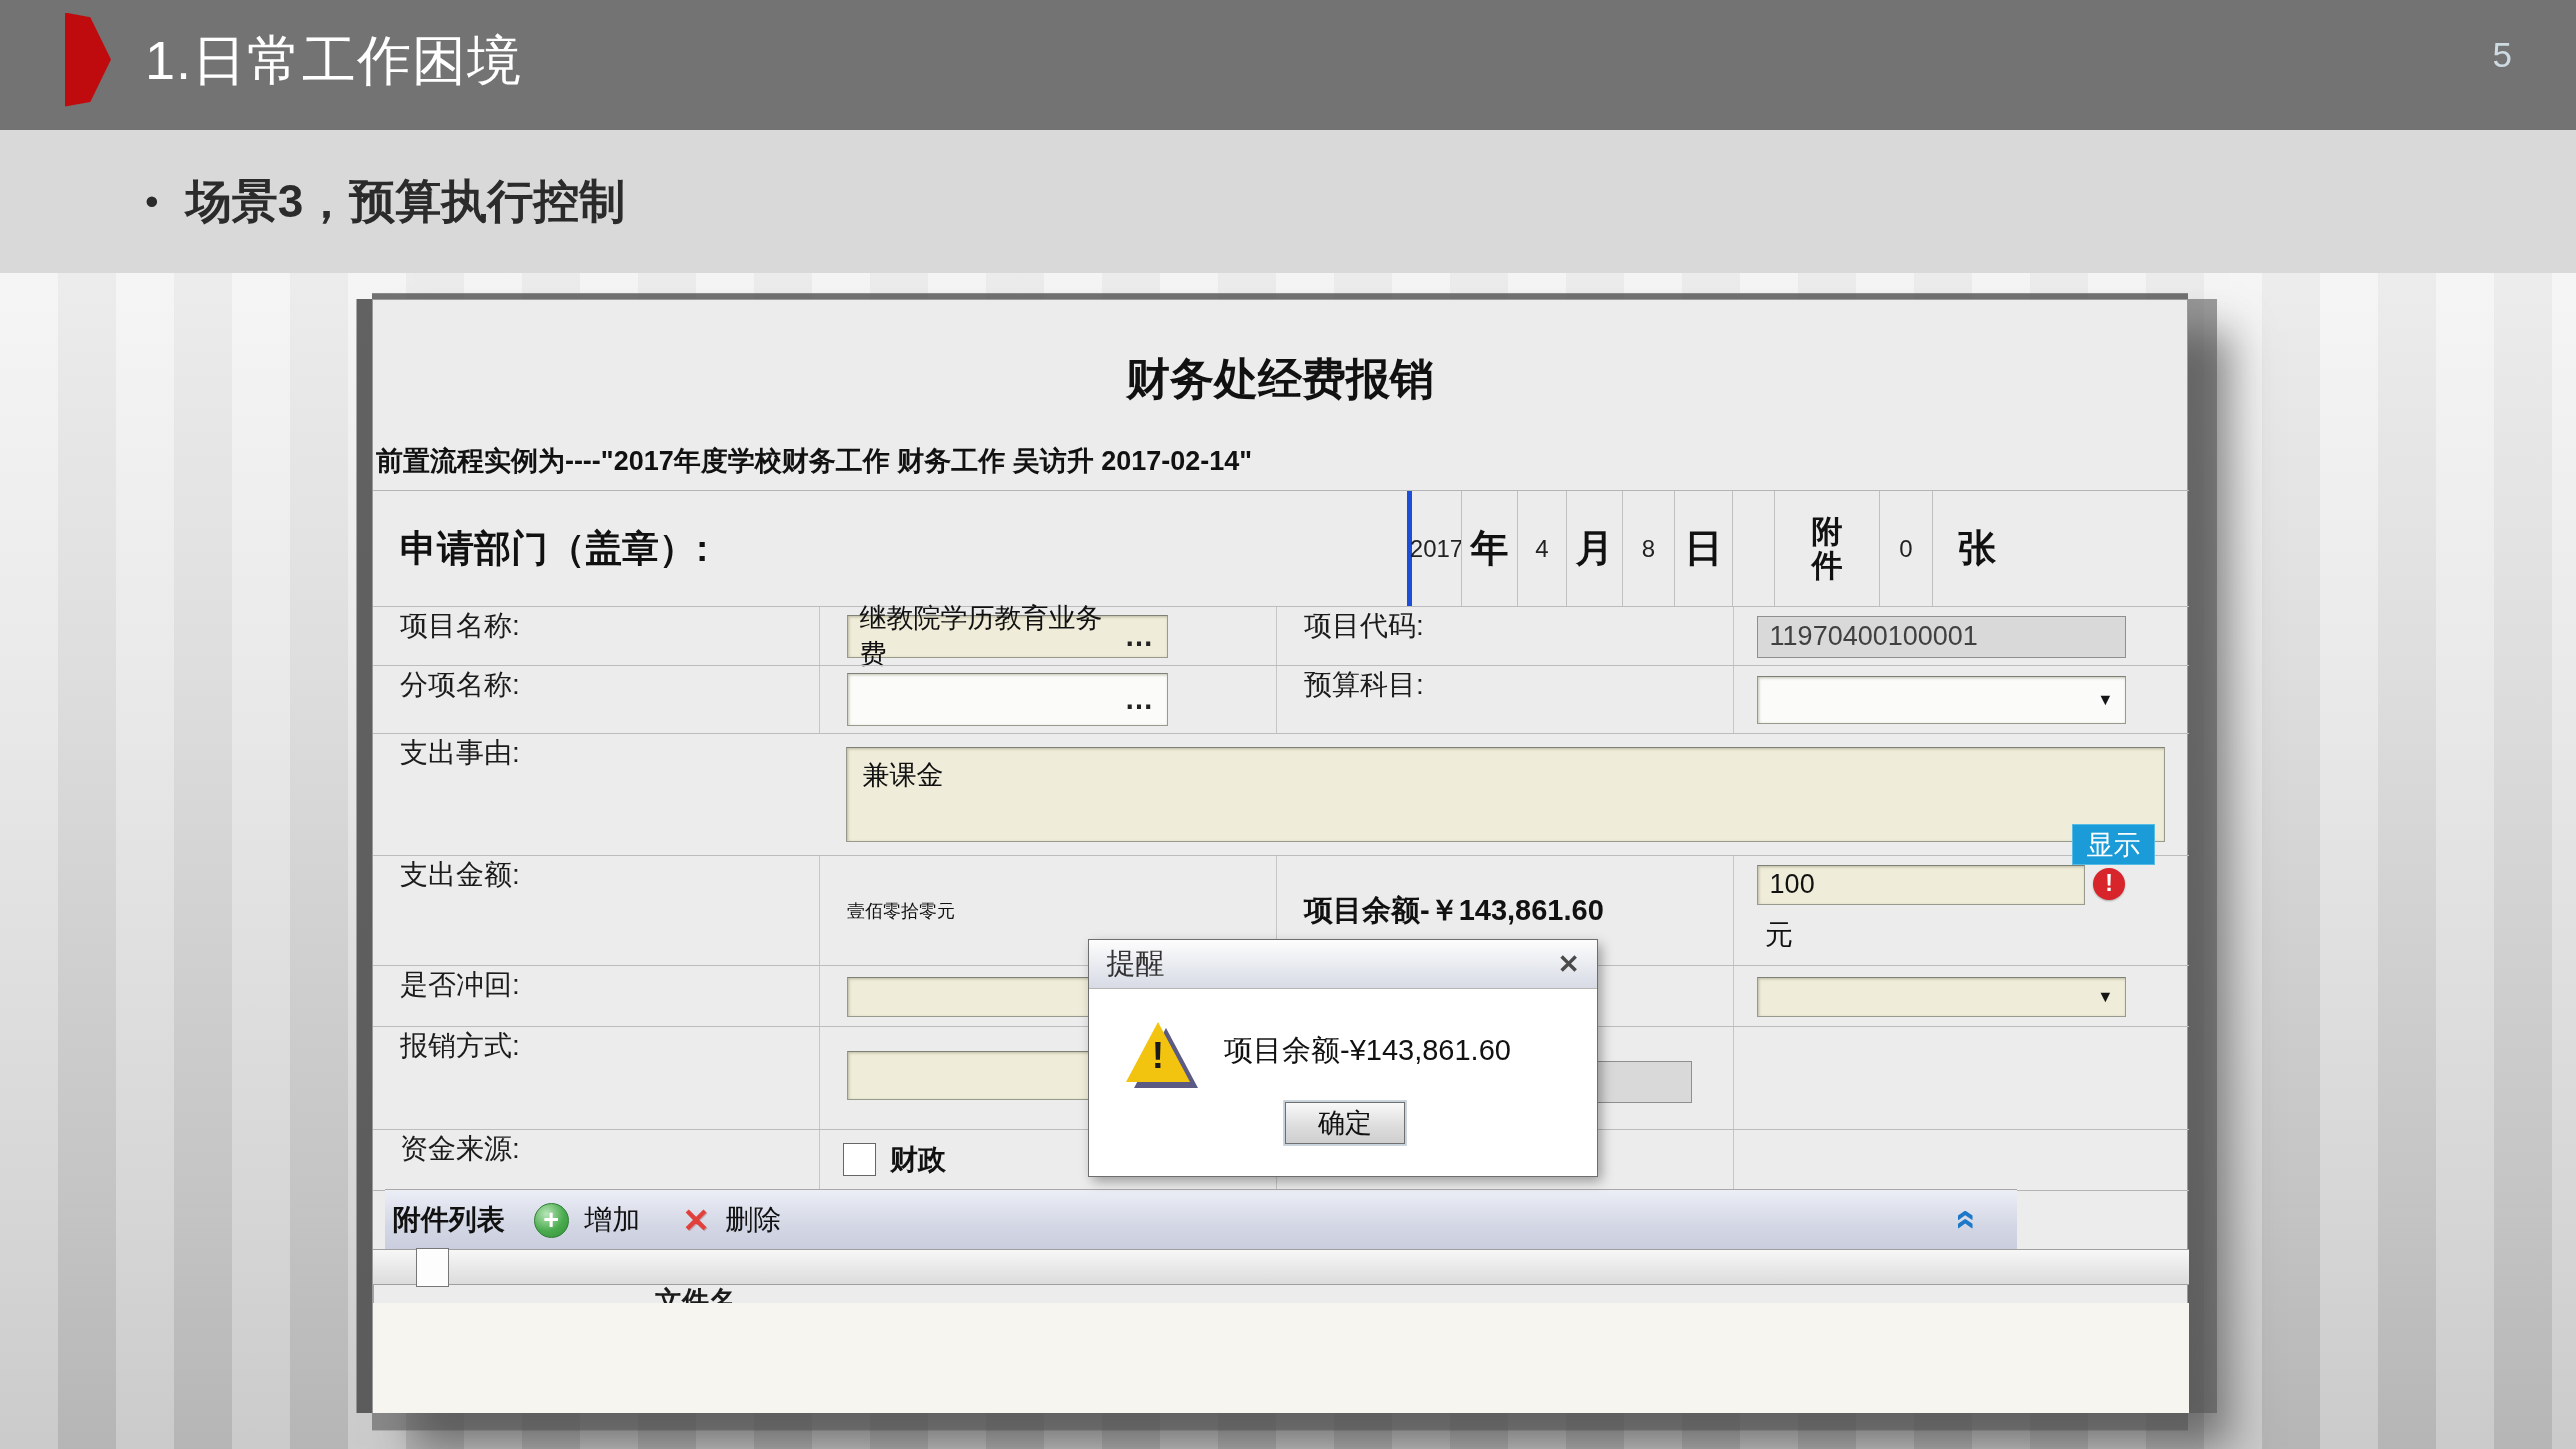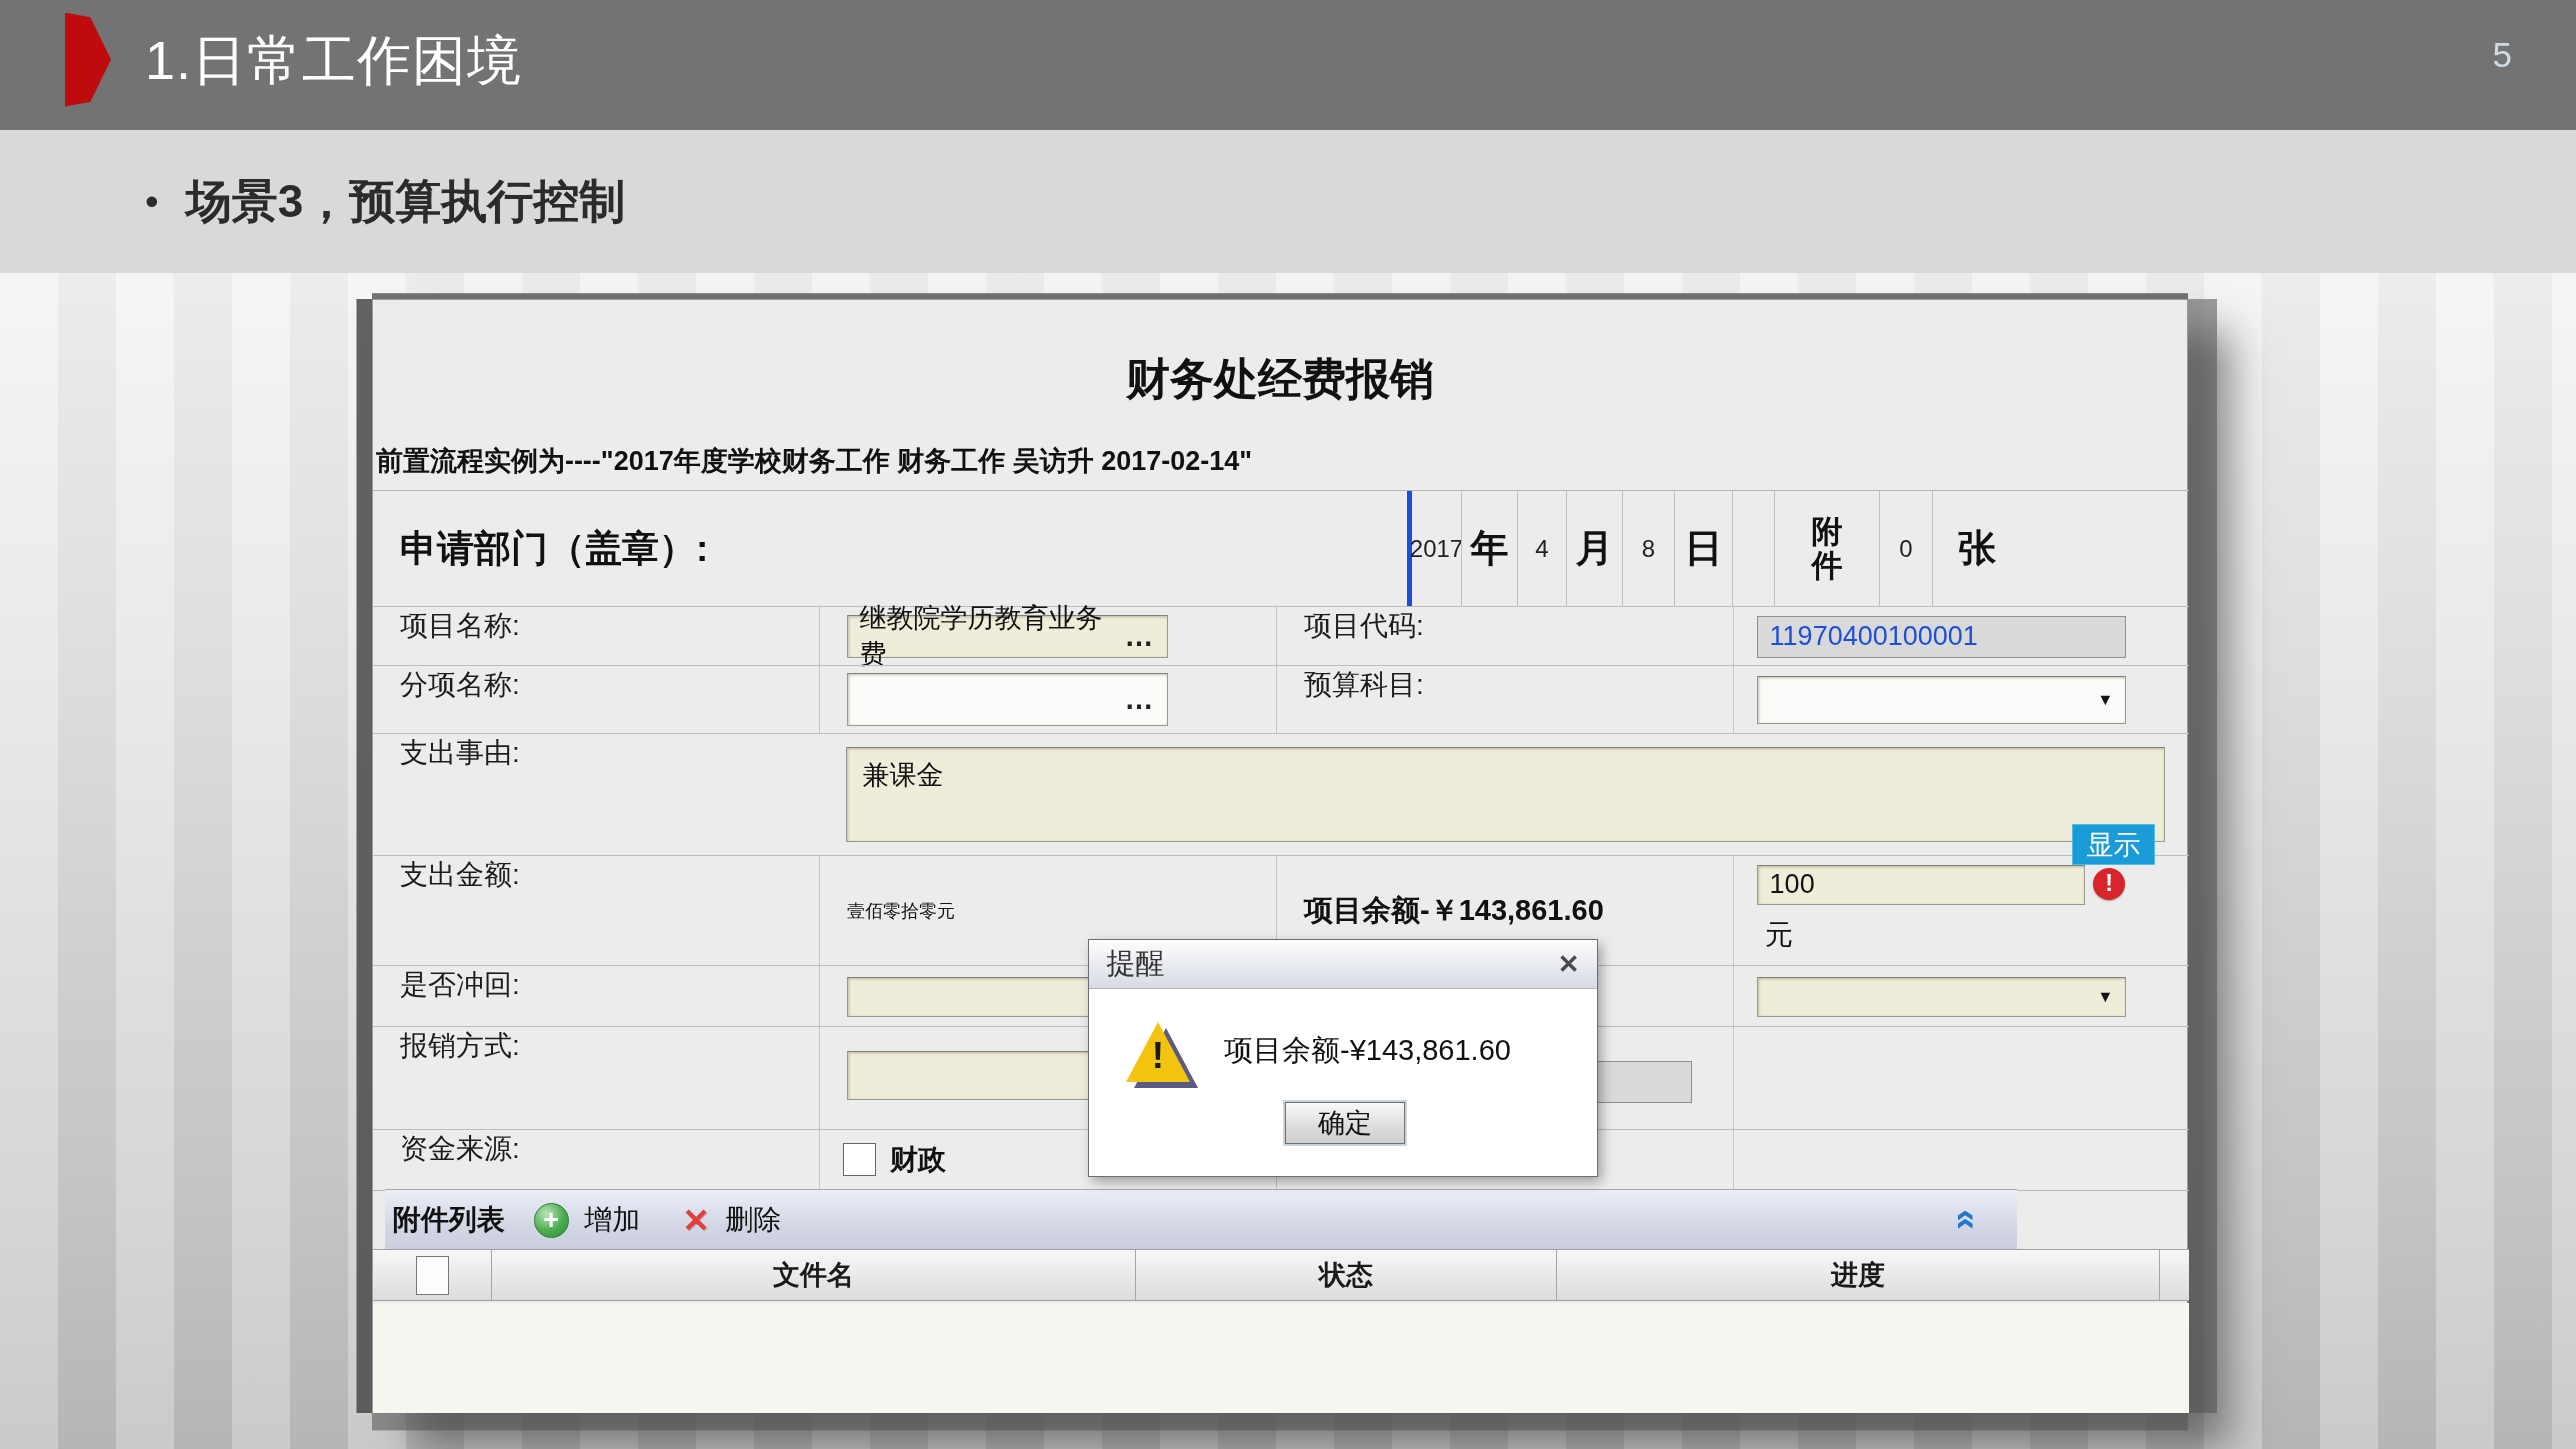--- a/index.html
+++ b/index.html
@@ -58,21 +58,21 @@
   .dcell.stack { font-size:31px; font-weight:bold; }
   .dcell.stack span { display:block; width:35px; line-height:1.08; text-align:center; }
   .dcell.last { justify-content:flex-start; padding-left:25px; }
 
   
   .inp { position:absolute; background:#efecd9; border:1px solid #979b8e; border-top-color:#7e8276;
          box-shadow:inset 1px 1px 2.9px rgba(90,90,60,0.35); font-size:27px; color:#111;
          display:flex; align-items:center; padding:0 11.6px; }
   .inp .dots { margin-left:auto; font-size:29px; font-weight:bold; color:#222; letter-spacing:1.9px; cursor:pointer; }
   .inp-white { background:#fbfbf9; }
-  .inp-gray { background:#d9d9d9; border:1px solid #8f8f8f; color:#1d4ed8; box-shadow:none; }
+  .inp-gray { background:#d9d9d9; border:1px solid #8f8f8f; color:#404040; box-shadow:none; }
   .arrow { margin-left:auto; font-size:16.4px; color:#151515; }
 
   .row-project, .row-subitem { }
   .row-project { height:59px; }
   .row-subitem { height:68px; }
   .row-reason { height:122px; }
   .row-amount { height:110px; }
   .row-reverse { height:61px; }
   .row-method { height:103px; }
   .row-fund { height:61px; }
@@ -108,23 +108,23 @@
               background:radial-gradient(circle at 35% 30%, #b8e6b8, #4aab4e 55%, #2f8f36);
               color:#ffffff; font-size:27px; font-weight:bold; display:flex; align-items:center; justify-content:center;
               border:1px solid #2f7d34; }
   .tool-label { margin-left:15.5px; font-size:28px; color:#111; }
   .icon-del { margin-left:42px; color:#e2403a; font-size:33px; font-weight:bold;
               text-shadow:1px 1px 0 rgba(120,0,0,0.25); }
   .collapse { position:absolute; right:39px; top:10.6px; color:#1e78c8; font-size:37px; font-weight:bold;
               transform:rotate(90deg); cursor:pointer; line-height:1; }
 
   
-  .attach-thead { position:absolute; left:0; top:949px; width:1816px; height:52px;
+  .attach-thead { position:absolute; left:0; top:949px; width:1816px; height:36px;
                   background:linear-gradient(180deg,#f7f7f7,#dcdcdc);
-                  border-top:1px solid #9f9f9f; border-bottom:1px solid #9f9f9f; display:flex; }
+                  border-top:1px solid #9f9f9f; border-bottom:1px solid #9f9f9f; display:flex;flex-direction:column; }
   .th { height:100%; display:flex; align-items:center; justify-content:center;
         font-size:27px; font-weight:bold; color:#1a1a1a; border-left:1px solid #a5a5a5; }
   .th:first-child { border-left:none; }
   .th-check { width:118px; }
   .th-file { width:644px; }
   .th-status { width:421px; }
   .th-progress { width:603px; }
   .th-rest { flex:1; }
   .th-checkbox { width:33px; height:39px; background:#fdfdfd; border:1.9px solid #777; }
 

